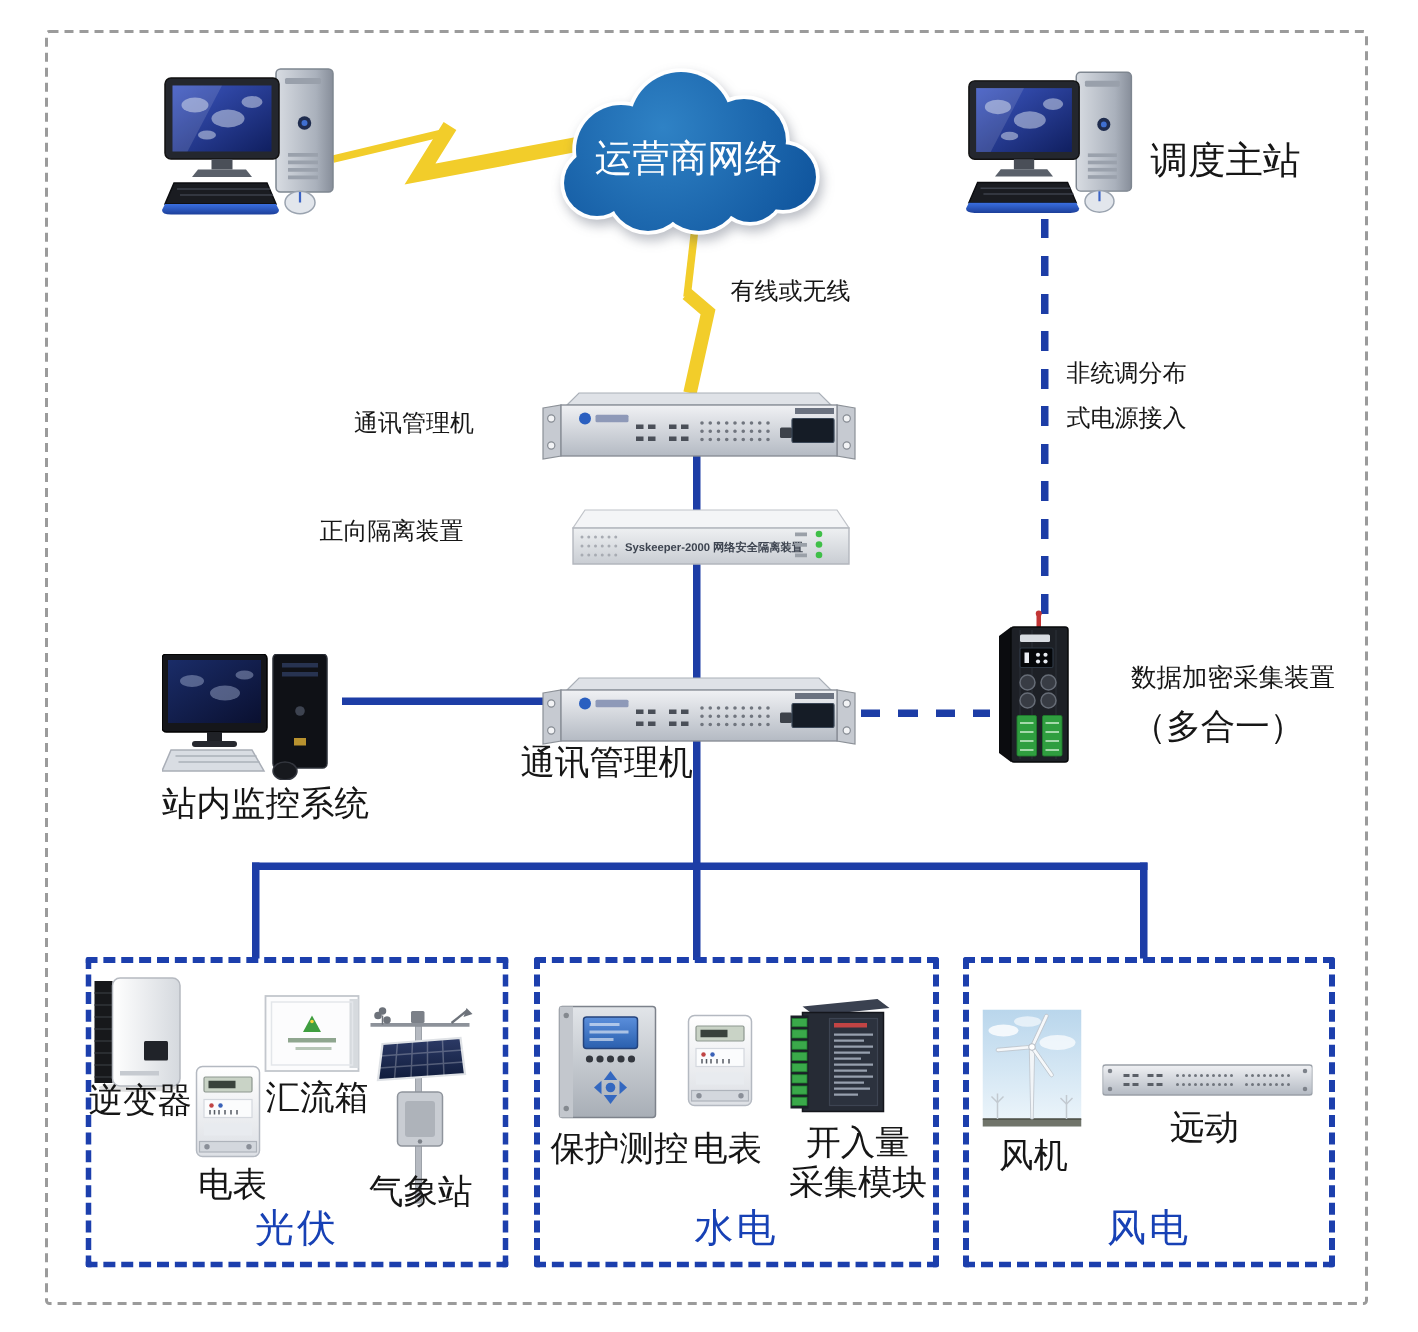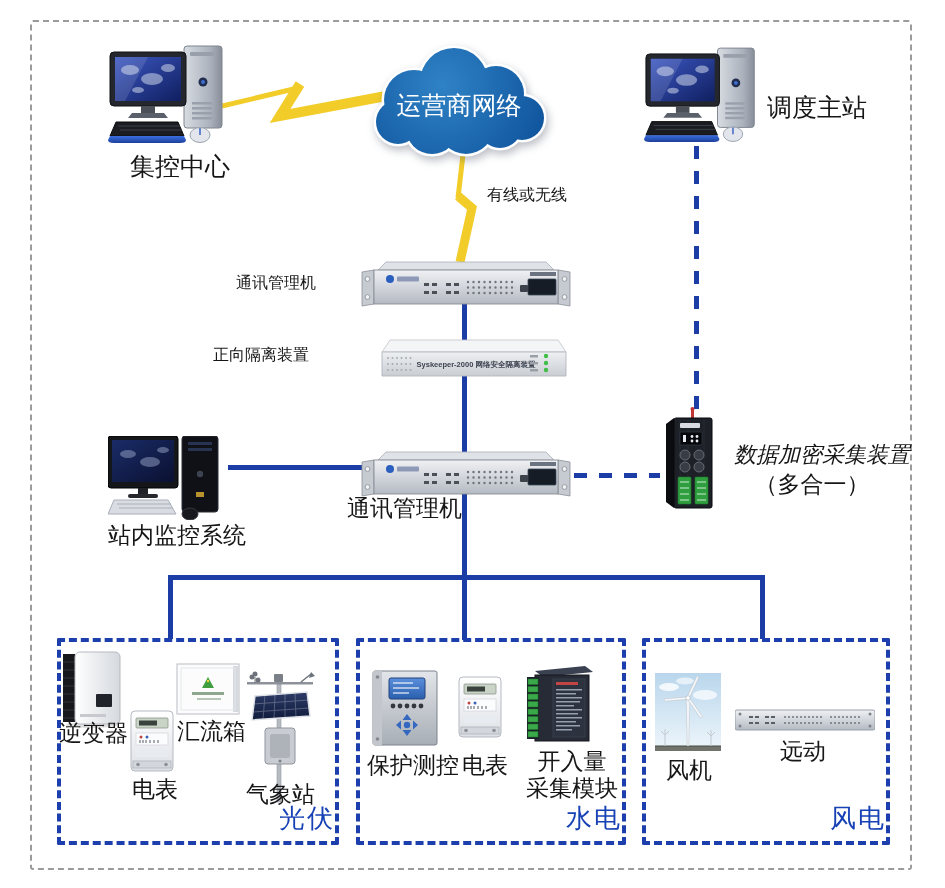--- a/index.html
+++ b/index.html
@@ -9,21 +9,21 @@
                 border:2px dashed #9b9b9b;border-radius:3px;}
   .dev{position:absolute;}
   .line{position:absolute;background:#1d3da6;}
   .vdash{position:absolute;width:5px;
          background:repeating-linear-gradient(to bottom,#1d3da6 0 13px,transparent 13px 25px);}
   .hdash{position:absolute;height:5px;
          background:repeating-linear-gradient(to right,#1d3da6 0 13px,transparent 13px 25px);}
   .lbl{position:absolute;font-size:16px;color:#161616;white-space:nowrap;line-height:1.22;}
   .lbl.small{font-size:23px;}
   .grp-box{position:absolute;border:4px dashed #1c3fad;border-radius:2px;}
-  .grp-title{position:absolute;left:0;right:0;bottom:5px;text-align:right;
+  .grp-title{position:absolute;left:0;right:0;bottom:5px;text-align:center;
              color:#1741b5;font-size:26px;font-weight:500;letter-spacing:2px;}
   .two-line{white-space:normal;text-align:center;}
 </style>
 </head>
 <body>
 
 <div id="canvas">
 
   <svg width="0" height="0" style="position:absolute" aria-hidden="true">
     <defs>
@@ -205,21 +205,20 @@
     <polyline points="78,14 58,46 164,26" fill="none" stroke="#f2cd2a" stroke-width="10" stroke-linejoin="miter"></polyline>
   </svg>
   <svg class="dev" style="left:448px;top:146px;" width="34" height="120" viewBox="0 0 34 120">
     <line x1="16" y1="0" x2="10" y2="52" stroke="#f2cd2a" stroke-width="5"></line>
     <polyline points="10,50 24,62 12,116" fill="none" stroke="#f2cd2a" stroke-width="9" stroke-linejoin="miter"></polyline>
   </svg>
 
   <svg class="dev" style="left:108px;top:44px;" width="122" height="102">
       <use href="#pc-silver"></use>
     </svg>
-  <div class="lbl" style="left:118px;top:151px;width:124px;text-align:center;font-size:25px;">集控中心</div>
 
   <svg class="dev" style="left:362px;top:30px;" width="196" height="140" viewBox="0 0 196 140">
     <g style="filter:drop-shadow(2px 4px 4px rgba(60,70,90,0.35))">
       <g stroke="#ffffff" stroke-width="5" fill="url(#gCloud)">
         <circle cx="52" cy="70" r="30"></circle>
           <circle cx="92" cy="52" r="34"></circle>
           <circle cx="134" cy="64" r="28"></circle>
         <circle cx="160" cy="88" r="22"></circle>
           <circle cx="36" cy="92" r="22"></circle>
           <circle cx="70" cy="98" r="26"></circle>
@@ -240,20 +239,24 @@
     <text x="97" y="84" text-anchor="middle" fill="#ffffff" font-size="25" font-weight="500">运营商网络</text>
   </svg>
 
   <svg class="dev" style="left:644px;top:46px;" width="118" height="99">
       <use href="#pc-silver"></use>
     </svg>
   <div class="lbl" style="left:767px;top:92px;font-size:25px;">调度主站</div>
 
   <div class="lbl" style="left:487px;top:185px;">有线或无线</div>
 
+  <div class="lbl" style="left:711px;top:235px;white-space:normal;line-height:30px;">
+    <div>非统调分布</div>
+    <div>式电源接入</div>
+  </div>
 
   <div class="lbl" style="left:236px;top:273px;">通讯管理机</div>
   <svg class="dev" style="left:360px;top:258px;" width="212" height="52">
       <use href="#rack-1u"></use>
     </svg>
 
   <div class="lbl" style="left:213px;top:345px;">正向隔离装置</div>
   <svg class="dev" style="left:362px;top:336px;" width="208" height="46" viewBox="0 0 208 46">
     <polygon points="28,4 196,4 204,16 20,16" fill="#f4f5f7" stroke="#c0c3c9" stroke-width="0.8"></polygon>
     <polygon points="20,16 204,16 204,40 20,40" fill="url(#gIso)" stroke="#b2b6bd" stroke-width="0.9"></polygon>
@@ -314,21 +317,21 @@
       <line x1="22" y1="76" x2="31" y2="76"></line>
         <line x1="22" y1="82" x2="31" y2="82"></line>
         <line x1="22" y1="88" x2="31" y2="88"></line>
         <line x1="22" y1="94" x2="31" y2="94"></line>
       <line x1="39" y1="76" x2="48" y2="76"></line>
         <line x1="39" y1="82" x2="48" y2="82"></line>
         <line x1="39" y1="88" x2="48" y2="88"></line>
         <line x1="39" y1="94" x2="48" y2="94"></line>
     </g>
   </svg>
-  <div class="lbl" style="left:734px;top:442px;font-size:22px;font-style:italic;">数据加密采集装置</div>
+  <div class="lbl" style="left:754px;top:442px;font-size:17px;">数据加密采集装置</div>
   <div class="lbl" style="left:719px;top:470px;width:186px;text-align:center;font-size:23px;">（多合一）</div>
 
   <div class="grp-box" style="left:57px;top:638px;width:274px;height:199px;">
     <div class="grp-title">光伏</div>
   </div>
   <div class="grp-box" style="left:642px;top:638px;width:240px;height:199px;">
     <div class="grp-title">风电</div>
   </div>
   <div class="grp-box" style="left:356px;top:638px;width:262px;height:199px;">
     <div class="grp-title">水电</div>

